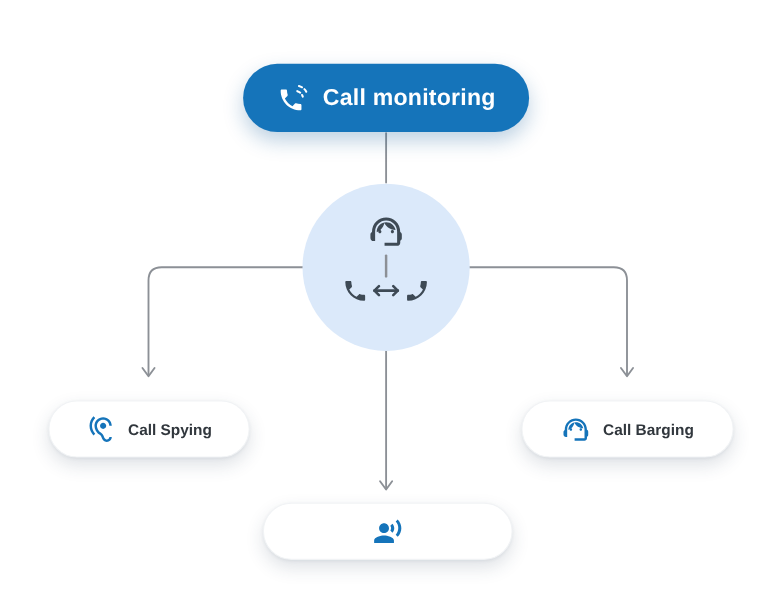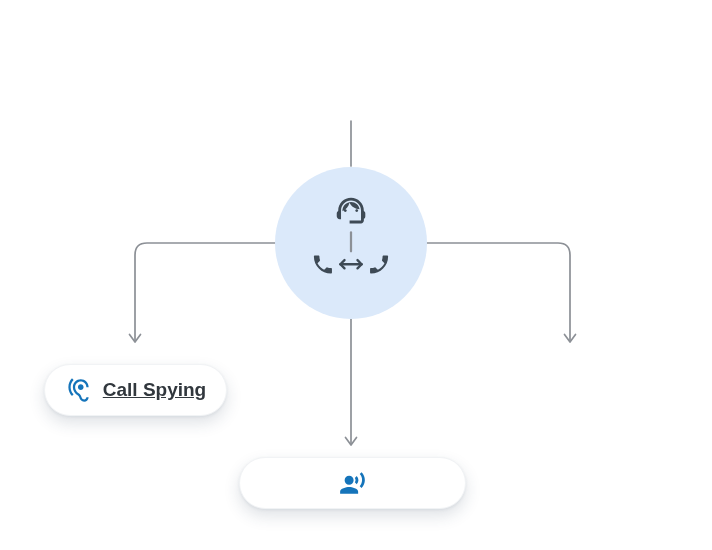--- a/index.html
+++ b/index.html
@@ -25,41 +25,53 @@
     display:flex;align-items:center;justify-content:center;
   }
   .hub-icon{color:#3e4a55;}
 
   .node{
     position:absolute;height:52px;border-radius:26px;background:#ffffff;
     display:flex;align-items:center;justify-content:center;gap:11px;
     box-shadow:0 7px 16px rgba(40,60,90,.15), 0 1px 3px rgba(40,60,90,.08);
     border:1px solid #f1f3f5;box-sizing:border-box;
   }
-  .node-label{font-size:19px;font-weight:600;color:var(--label,#31373d);text-decoration:underline;}
+  .node-label{font-size:14px;font-weight:600;color:var(--label,#31373d);}
   .node-icon{display:flex;align-items:center;color:var(--primary,#1574ba);}
   .node-spying{left:44px;top:364px;width:183px;}
   .node-barging{left:474px;top:364px;width:193px;}
   .node-whispering{left:239px;top:457px;width:227px;}
 </style>
 </head>
 <body>
 
 <div class="canvas">
 
   <svg class="connectors" width="712" height="550" viewBox="0 0 712 550">
     <path class="ln" d="M351 121 L351 166"></path>
     <path class="ln" d="M276 243 L147 243 Q135 243 135 255 L135 341"></path>
     <path class="ln" d="M426 243 L558 243 Q570 243 570 255 L570 341"></path>
     <path class="ln" d="M351 318 L351 444"></path>
     <path class="ln" d="M129.5 334.5 L135 342 L140.5 334.5"></path>
     <path class="ln" d="M564.5 334.5 L570 342 L575.5 334.5"></path>
     <path class="ln" d="M345.5 437.5 L351 445 L356.5 437.5"></path>
   </svg>
 
+  <div class="root-pill">
+    <span class="root-icon">
+      <svg width="30" height="30" viewBox="0 0 24 24">
+        <g transform="translate(0,3.4) scale(0.84)">
+          <path fill="currentColor" d="M6.62 10.79c1.44 2.83 3.76 5.14 6.59 6.59l2.2-2.2c.27-.27.67-.36 1.02-.24 1.12.37 2.33.57 3.57.57.55 0 1 .45 1 1V20c0 .55-.45 1-1 1-9.39 0-17-7.61-17-17 0-.55.45-1 1-1h3.5c.55 0 1 .45 1 1 0 1.25.2 2.45.57 3.57.11.35.03.74-.25 1.02l-2.2 2.2z"></path>
+        </g>
+        <path fill="none" stroke="currentColor" stroke-width="1.5" stroke-linecap="round" stroke-dasharray="2.4 2.2" d="M14.6 7.1c2 .6 3.4 2 4 4"></path>
+        <path fill="none" stroke="currentColor" stroke-width="1.5" stroke-linecap="round" stroke-dasharray="2.4 2.2" d="M15.8 3.3c3.1.9 5.2 3 6.1 6.1"></path>
+      </svg>
+    </span>
+    <span class="root-label">Call monitoring</span>
+  </div>
 
   <div class="hub">
     <svg class="hub-icon" width="118" height="118" viewBox="0 0 100 100">
 
       <g transform="translate(35.5,8) scale(1.21)">
         <path fill="currentColor" d="M21 12.22C21 6.73 16.74 3 12 3c-4.69 0-9 3.65-9 9.28-.6.34-1 .98-1 1.72v2c0 1.1.9 2 2 2h1v-6.1c0-3.87 3.13-7 7-7s7 3.13 7 7V19h-8v2h8c1.1 0 2-.9 2-2v-1.22c.59-.31 1-.92 1-1.64v-2.3c0-.7-.41-1.31-1-1.62z"></path>
         <path fill="currentColor" d="M8 13c.55 0 1-.45 1-1s-.45-1-1-1-1 .45-1 1 .45 1 1 1zm8 0c.55 0 1-.45 1-1s-.45-1-1-1-1 .45-1 1 .45 1 1 1z"></path>
         <path fill="currentColor" d="M18 11.03C17.52 8.18 15.04 6 12.05 6c-3.03 0-6.29 2.51-6.03 6.45 2.47-1.01 4.33-3.21 4.86-5.89 1.31 2.63 4 4.44 7.12 4.47z"></path>
       </g>
 
@@ -83,20 +95,30 @@
 
   <div class="node node-spying">
     <span class="node-icon">
       <svg width="27" height="27" viewBox="0 0 24 24">
         <path fill="currentColor" d="M17 20c-.29 0-.56-.06-.76-.15-.71-.37-1.21-.88-1.71-2.38-.51-1.56-1.47-2.29-2.39-3-.79-.61-1.61-1.24-2.32-2.53C9.29 10.98 9 9.93 9 9c0-2.8 2.2-5 5-5s5 2.2 5 5h2c0-3.93-3.07-7-7-7S7 5.07 7 9c0 1.26.38 2.65 1.07 3.9.91 1.65 1.98 2.48 2.85 3.15.81.62 1.39 1.07 1.71 2.05.6 1.82 1.37 2.84 2.73 3.55.51.23 1.07.35 1.64.35 2.21 0 4-1.79 4-4h-2c0 1.1-.9 2-2 2zM7.64 2.64L6.22 1.22C4.23 3.21 3 5.96 3 9s1.23 5.79 3.22 7.78l1.41-1.41C6.01 13.74 5 11.49 5 9s1.01-4.74 2.64-6.36zM11.5 9c0 1.38 1.12 2.5 2.5 2.5s2.5-1.12 2.5-2.5-1.12-2.5-2.5-2.5-2.5 1.12-2.5 2.5z"></path>
       </svg>
     </span>
     <span class="node-label">Call Spying</span>
   </div>
 
+  <div class="node node-barging">
+    <span class="node-icon">
+      <svg width="27" height="27" viewBox="0 0 24 24">
+        <path fill="currentColor" d="M21 12.22C21 6.73 16.74 3 12 3c-4.69 0-9 3.65-9 9.28-.6.34-1 .98-1 1.72v2c0 1.1.9 2 2 2h1v-6.1c0-3.87 3.13-7 7-7s7 3.13 7 7V19h-8v2h8c1.1 0 2-.9 2-2v-1.22c.59-.31 1-.92 1-1.64v-2.3c0-.7-.41-1.31-1-1.62z"></path>
+        <path fill="currentColor" d="M8 13c.55 0 1-.45 1-1s-.45-1-1-1-1 .45-1 1 .45 1 1 1zm8 0c.55 0 1-.45 1-1s-.45-1-1-1-1 .45-1 1 .45 1 1 1z"></path>
+        <path fill="currentColor" d="M18 11.03C17.52 8.18 15.04 6 12.05 6c-3.03 0-6.29 2.51-6.03 6.45 2.47-1.01 4.33-3.21 4.86-5.89 1.31 2.63 4 4.44 7.12 4.47z"></path>
+      </svg>
+    </span>
+    <span class="node-label">Call Barging</span>
+  </div>
 
   <div class="node node-whispering">
     <span class="node-icon">
       <svg width="27" height="27" viewBox="0 0 24 24">
         <path fill="currentColor" d="M9 13c2.21 0 4-1.79 4-4s-1.79-4-4-4-4 1.79-4 4 1.79 4 4 4zm0 2c-2.67 0-8 1.34-8 4v2h16v-2c0-2.66-5.33-4-8-4z"></path>
         <path fill="currentColor" d="M15.76 5.36l-1.68 1.69c.84 1.18.84 2.71 0 3.89l1.68 1.69c2.02-2.02 2.02-5.07 0-7.27zM20.07 2l-1.63 1.63c2.77 3.02 2.77 7.56 0 10.74L20.07 16c3.9-3.89 3.91-9.95 0-14z"></path>
       </svg>
     </span>
   </div>
 

